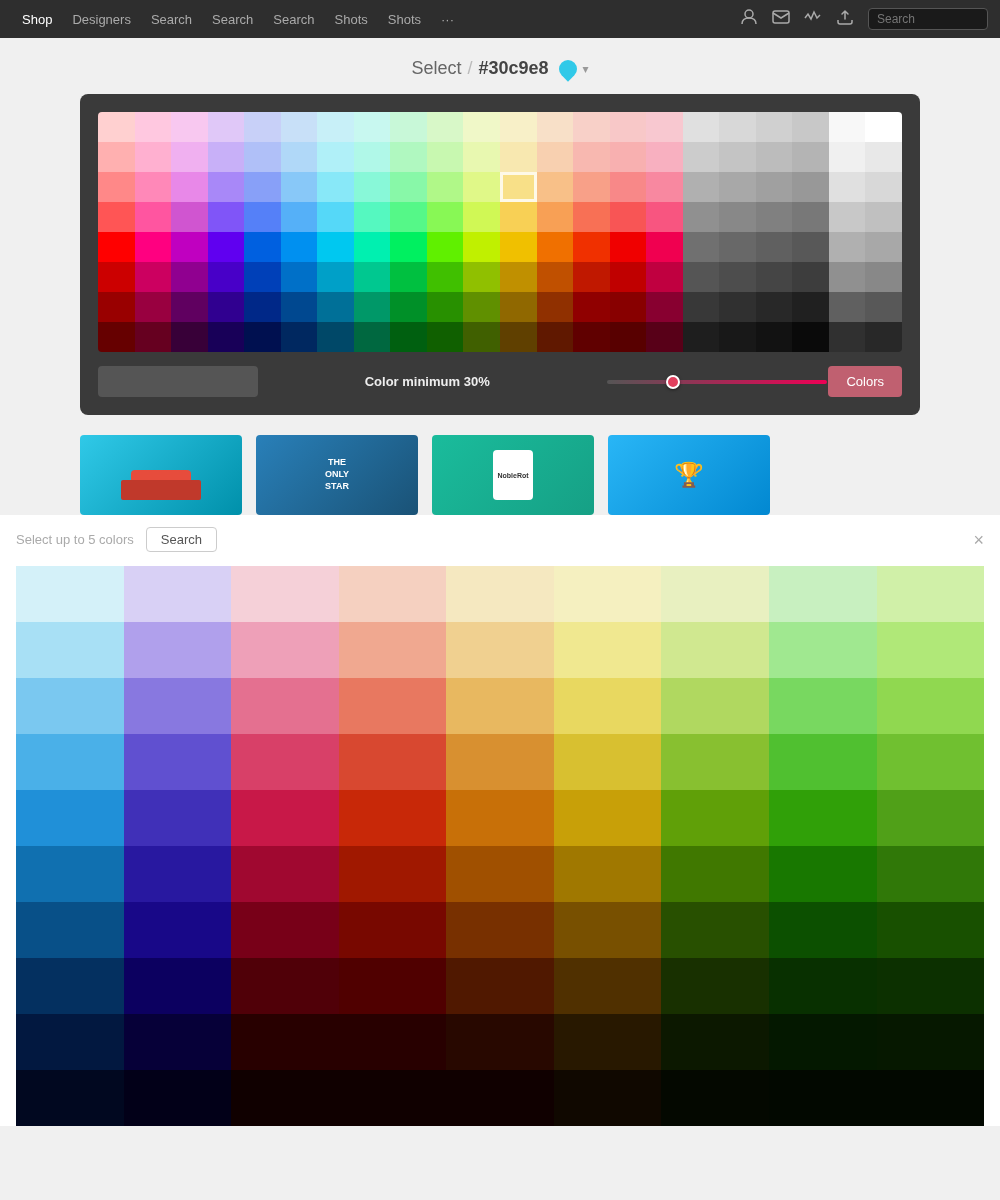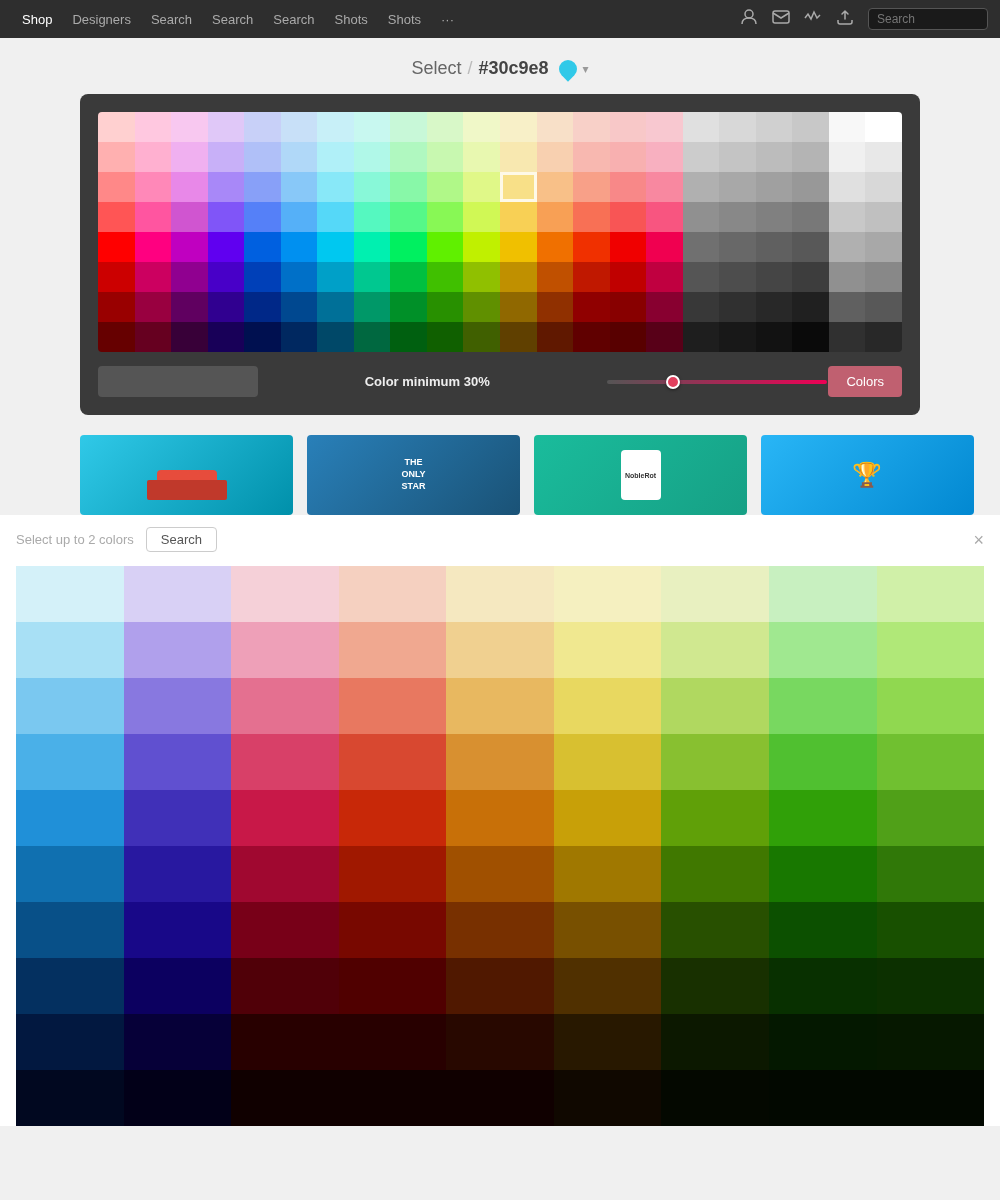--- a/index.html
+++ b/index.html
@@ -173,21 +173,21 @@
     
     .shots-strip {
       background: #f0f0f0;
       display: flex;
       gap: 14px;
       padding: 0 80px;
       overflow: hidden;
       height: 80px;
     }
     .shot-thumb {
-      width: 213px;
+      width: 162px;
       height: 80px;
       border-radius: 4px;
       overflow: hidden;
       flex-shrink: 0;
     }
     
     .shot-thumb-1 { background: linear-gradient(135deg, #30c9e8 0%, #00bcd4 100%); }
     .shot-thumb-2 { background: linear-gradient(135deg, #29a8e0 0%, #1976d2 100%); }
     .shot-thumb-3 { background: linear-gradient(135deg, #00bcd4 0%, #26c6da 100%); }
     .shot-thumb-4 { background: linear-gradient(135deg, #29b6f6 0%, #0288d1 100%); }
@@ -532,21 +532,21 @@
   </div>
   <div class="shot-thumb shot-thumb-4">
     <div style="width:100%;height:100%;background:linear-gradient(135deg,#29b6f6,#0288d1);display:flex;align-items:center;justify-content:center;">
       <div style="color:#ffd700;font-size:24px;">🏆</div>
     </div>
   </div>
 </div>
 
 <div class="lower-panel">
   <div class="lower-controls">
-    <span class="select-label">Select up to 2 colors</span>
+    <span class="select-label">Select up to 5 colors</span>
     <button class="search-btn">Search</button>
     <button class="close-btn">×</button>
   </div>
 
   <div class="big-color-grid" id="big-color-grid">
 
   <div class="big-color-col">
         <div class="big-color-cell" style="background: rgb(212, 241, 249);"></div>
         <div class="big-color-cell" style="background: rgb(168, 224, 245);"></div>
         <div class="big-color-cell" style="background: rgb(122, 200, 240);"></div>

